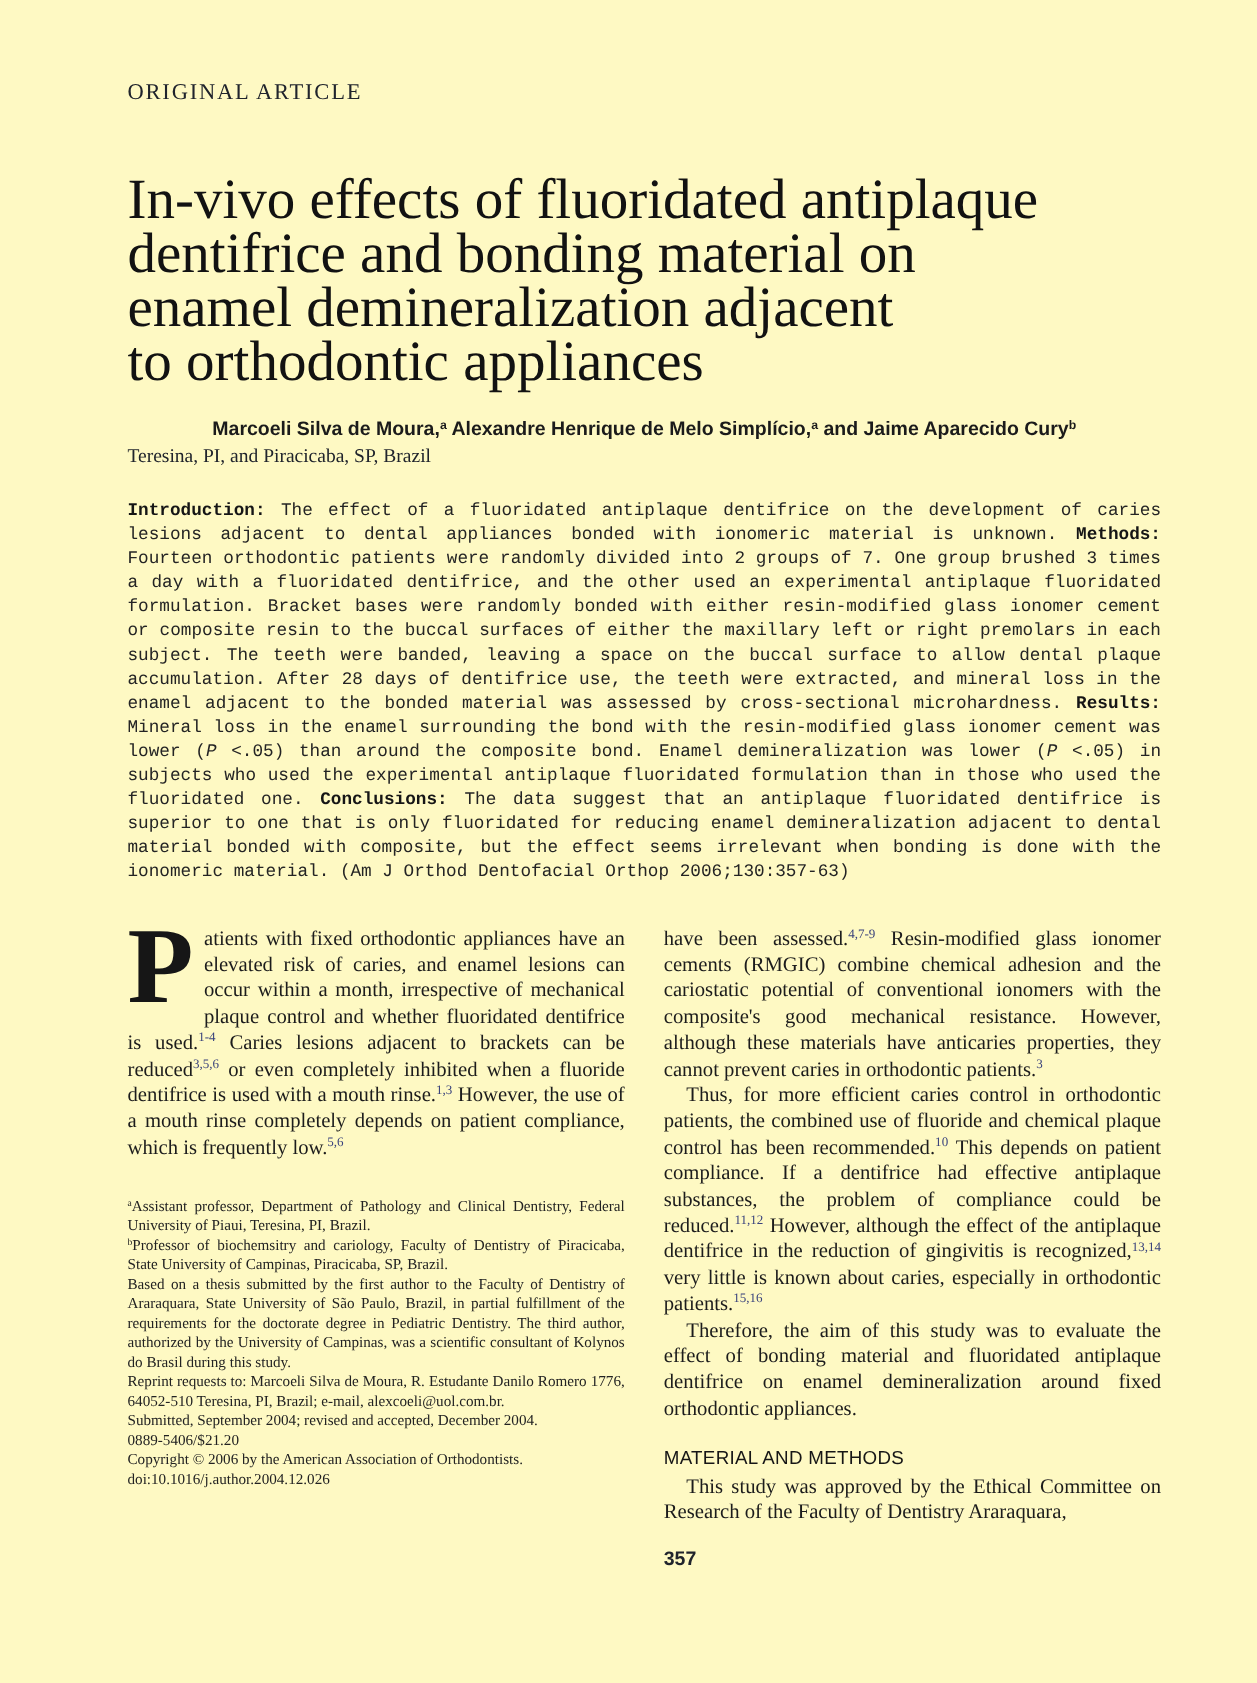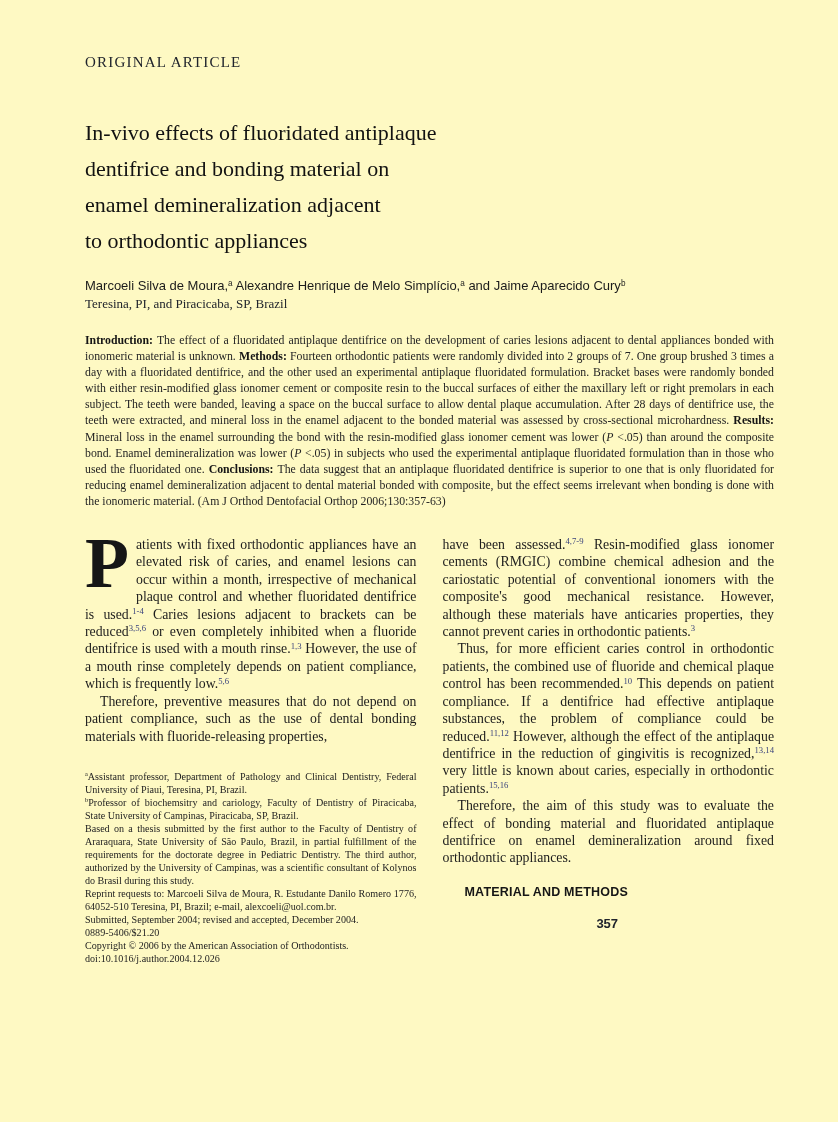--- a/index.html
+++ b/index.html
@@ -20,41 +20,42 @@
     width: 689px;
   }
   .kicker {
     margin-top: 54px;
     font-size: 15px;
     letter-spacing: 1.2px;
     color: #20242c;
   }
   .title {
     margin-top: 44px;
-    font-size: 22px;
+    font-size: 38px;
     line-height: 36px;
     font-weight: 400;
     color: #121212;
     white-space: pre-line;
   }
   .byline {
     margin-top: 19px;
     font-family: "Liberation Sans", sans-serif;
-    font-weight: 400;
+    font-weight: 700;
     font-size: 13px;
     color: #1b1b1b;
+    text-align: center;
   }
   .affiliation {
     margin-top: 3px;
     font-size: 13px;
     color: #20242c;
   }
   .abstract {
     margin-top: 20px;
-    font-family: Liberation Serif, serif;
+    font-family: Liberation Mono, monospace;
     font-size: 11.8px;
     line-height: 16.1px;
     text-align: justify;
     color: #242424;
   }
   .abstract b { color: #151515; }
   .body-columns {
     margin-top: 27px;
     display: flex;
     gap: 26px;
@@ -84,31 +85,30 @@
   .footnotes {
     margin-top: 25px;
     font-size: 10.1px;
     line-height: 13px;
     text-align: justify;
     color: #222222;
   }
   .section-heading {
     margin-top: 17px;
     font-family: "Liberation Sans", sans-serif;
-    font-weight: 700;
+    font-weight: 400;
     font-size: 12.5px;
     letter-spacing: 0.2px;
     color: #161616;
     text-align: left;
-    margin-left: 22px;
   }
   .after-heading { margin-top: 9px; }
   .page-number {
     margin-top: 14px;
-    text-align: center;
+    text-align: left;
     font-family: "Liberation Sans", sans-serif;
     font-weight: 700;
     font-size: 13px;
     color: #20242c;
     padding-right: 2px;
   }
 </style>
 </head>
 <body>
 
@@ -125,40 +125,40 @@
     <div class="byline"><span>Marcoeli Silva de Moura,</span><sup>a</sup><span> Alexandre Henrique de Melo Simplício,</span><sup>a</sup><span> and Jaime Aparecido Cury</span><sup>b</sup></div>
 
     <div class="affiliation">Teresina, PI, and Piracicaba, SP, Brazil</div>
 
     <div class="abstract"><b>Introduction: </b><span>The effect of a fluoridated antiplaque dentifrice on the development of caries lesions adjacent to dental appliances bonded with ionomeric material is unknown. </span><b>Methods: </b><span>Fourteen orthodontic patients were randomly divided into 2 groups of 7. One group brushed 3 times a day with a fluoridated dentifrice, and the other used an experimental antiplaque fluoridated formulation. Bracket bases were randomly bonded with either resin-modified glass ionomer cement or composite resin to the buccal surfaces of either the maxillary left or right premolars in each subject. The teeth were banded, leaving a space on the buccal surface to allow dental plaque accumulation. After 28 days of dentifrice use, the teeth were extracted, and mineral loss in the enamel adjacent to the bonded material was assessed by cross-sectional microhardness. </span><b>Results: </b><span>Mineral loss in the enamel surrounding the bond with the resin-modified glass ionomer cement was lower (</span><i>P</i><span> &lt;.05) than around the composite bond. Enamel demineralization was lower (</span><i>P</i><span> &lt;.05) in subjects who used the experimental antiplaque fluoridated formulation than in those who used the fluoridated one. </span><b>Conclusions: </b><span>The data suggest that an antiplaque fluoridated dentifrice is superior to one that is only fluoridated for reducing enamel demineralization adjacent to dental material bonded with composite, but the effect seems irrelevant when bonding is done with the ionomeric material. (Am J Orthod Dentofacial Orthop 2006;130:357-63)</span></div>
 
     <div class="body-columns">
 
       <div class="col">
         <p><span class="drop-cap">P</span><span><span>atients with fixed orthodontic appliances have an elevated risk of caries, and enamel lesions can occur within a month, irrespective of mechanical plaque control and whether fluoridated dentifrice is used.</span><sup class="ref">1-4</sup><span> Caries lesions adjacent to brackets can be reduced</span><sup class="ref">3,5,6</sup><span> or even completely inhibited when a fluoride dentifrice is used with a mouth rinse.</span><sup class="ref">1,3</sup><span> However, the use of a mouth rinse completely depends on patient compliance, which is frequently low.</span><sup class="ref">5,6</sup></span></p>
-        <p class="para-indent"><span>Therefore, preventive measures that do not depend on patient compliance, such as the use of dental bonding materials with fluoride-releasing properties,</span></p>
 
         <div class="footnotes">
           <div><sup>a</sup><span>Assistant professor, Department of Pathology and Clinical Dentistry, Federal University of Piaui, Teresina, PI, Brazil.</span></div>
           <div><sup>b</sup><span>Professor of biochemsitry and cariology, Faculty of Dentistry of Piracicaba, State University of Campinas, Piracicaba, SP, Brazil.</span></div>
           <div>Based on a thesis submitted by the first author to the Faculty of Dentistry of Araraquara, State University of São Paulo, Brazil, in partial fulfillment of the requirements for the doctorate degree in Pediatric Dentistry. The third author, authorized by the University of Campinas, was a scientific consultant of Kolynos do Brasil during this study.</div>
           <div>Reprint requests to: Marcoeli Silva de Moura, R. Estudante Danilo Romero 1776, 64052-510 Teresina, PI, Brazil; e-mail, alexcoeli@uol.com.br.</div>
           <div>Submitted, September 2004; revised and accepted, December 2004.</div>
           <div>0889-5406/$21.20</div>
           <div>Copyright © 2006 by the American Association of Orthodontists.</div>
           <div>doi:10.1016/j.author.2004.12.026</div>
         </div>
       </div>
 
       <div class="col">
         <p><span>have been assessed.</span><sup class="ref">4,7-9</sup><span> Resin-modified glass ionomer cements (RMGIC) combine chemical adhesion and the cariostatic potential of conventional ionomers with the composite's good mechanical resistance. However, although these materials have anticaries properties, they cannot prevent caries in orthodontic patients.</span><sup class="ref">3</sup></p>
         <p class="para-indent"><span>Thus, for more efficient caries control in orthodontic patients, the combined use of fluoride and chemical plaque control has been recommended.</span><sup class="ref">10</sup><span> This depends on patient compliance. If a dentifrice had effective antiplaque substances, the problem of compliance could be reduced.</span><sup class="ref">11,12</sup><span> However, although the effect of the antiplaque dentifrice in the reduction of gingivitis is recognized,</span><sup class="ref">13,14</sup><span> very little is known about caries, especially in orthodontic patients.</span><sup class="ref">15,16</sup></p>
         <p class="para-indent"><span>Therefore, the aim of this study was to evaluate the effect of bonding material and fluoridated antiplaque dentifrice on enamel demineralization around fixed orthodontic appliances.</span></p>
 
         <h2 class="section-heading">MATERIAL AND METHODS</h2>
 
+        <p class="para-indent after-heading"><span>This study was approved by the Ethical Committee on Research of the Faculty of Dentistry Araraquara,</span></p>
 
         <div class="page-number">357</div>
       </div>
 
     </div>
   </div>
 </div>
 
 </body></html>

